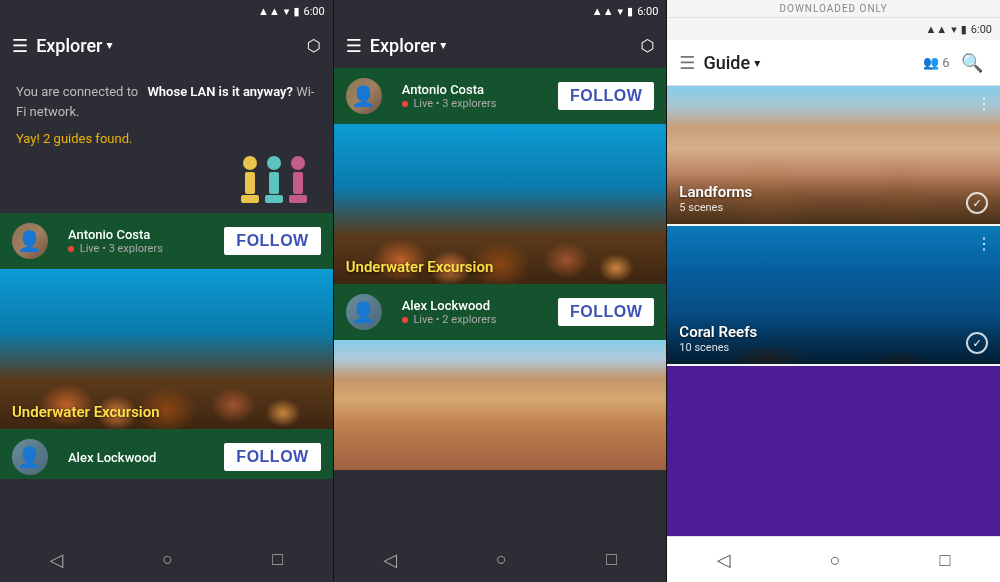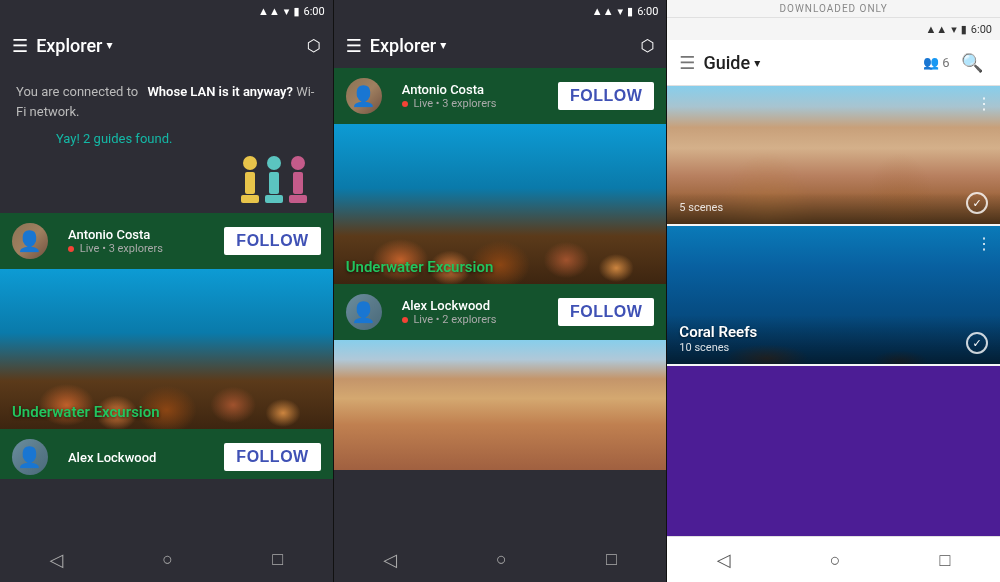--- a/index.html
+++ b/index.html
@@ -108,22 +108,21 @@
       padding: 14px 16px 10px;
       font-size: 13px;
       color: #bbb;
       line-height: 1.5;
     }
     .wifi-message strong { color: #fff; font-weight: 600; margin-left: 6px; }
 
     .guides-found {
       padding: 0 16px 10px;
       font-size: 13px;
-      color: #14b8a6;
-      margin-left: 40px;
+      color: #eab308;
     }
 
     .illustration {
       display: flex;
       justify-content: flex-end;
       padding: 0 16px 10px;
     }
 
     
     .guide-card {
@@ -185,21 +184,21 @@
       overflow: hidden;
       display: flex;
       align-items: flex-end;
     }
     .guide-caption {
       position: relative;
       z-index: 2;
       padding: 8px 12px;
       font-size: 15px;
       font-weight: 600;
-      color: #22c55e;
+      color: #fde047;
       text-shadow: 0 1px 3px rgba(0,0,0,0.7);
     }
 
     
     .bottom-nav {
       height: 46px;
       background: #2d2d35;
       display: flex;
       align-items: center;
       justify-content: space-around;
@@ -568,20 +567,21 @@
       <span class="search-icon-btn">🔍</span>
     </div>
   </div>
 
   <div class="content">
 
     <div class="guide-list-item">
       <div class="landform-scene guide-list-item-bg"></div>
       <span class="guide-more">⋮</span>
       <div class="guide-list-info">
+        <div class="guide-list-title">Landforms</div>
         <div class="guide-list-scenes">5 scenes</div>
       </div>
       <div class="guide-check">✓</div>
     </div>
 
     <div class="guide-list-item">
       <div class="underwater-scene guide-list-item-bg"></div>
       <span class="guide-more">⋮</span>
       <div class="guide-list-info">
         <div class="guide-list-title">Coral Reefs</div>

